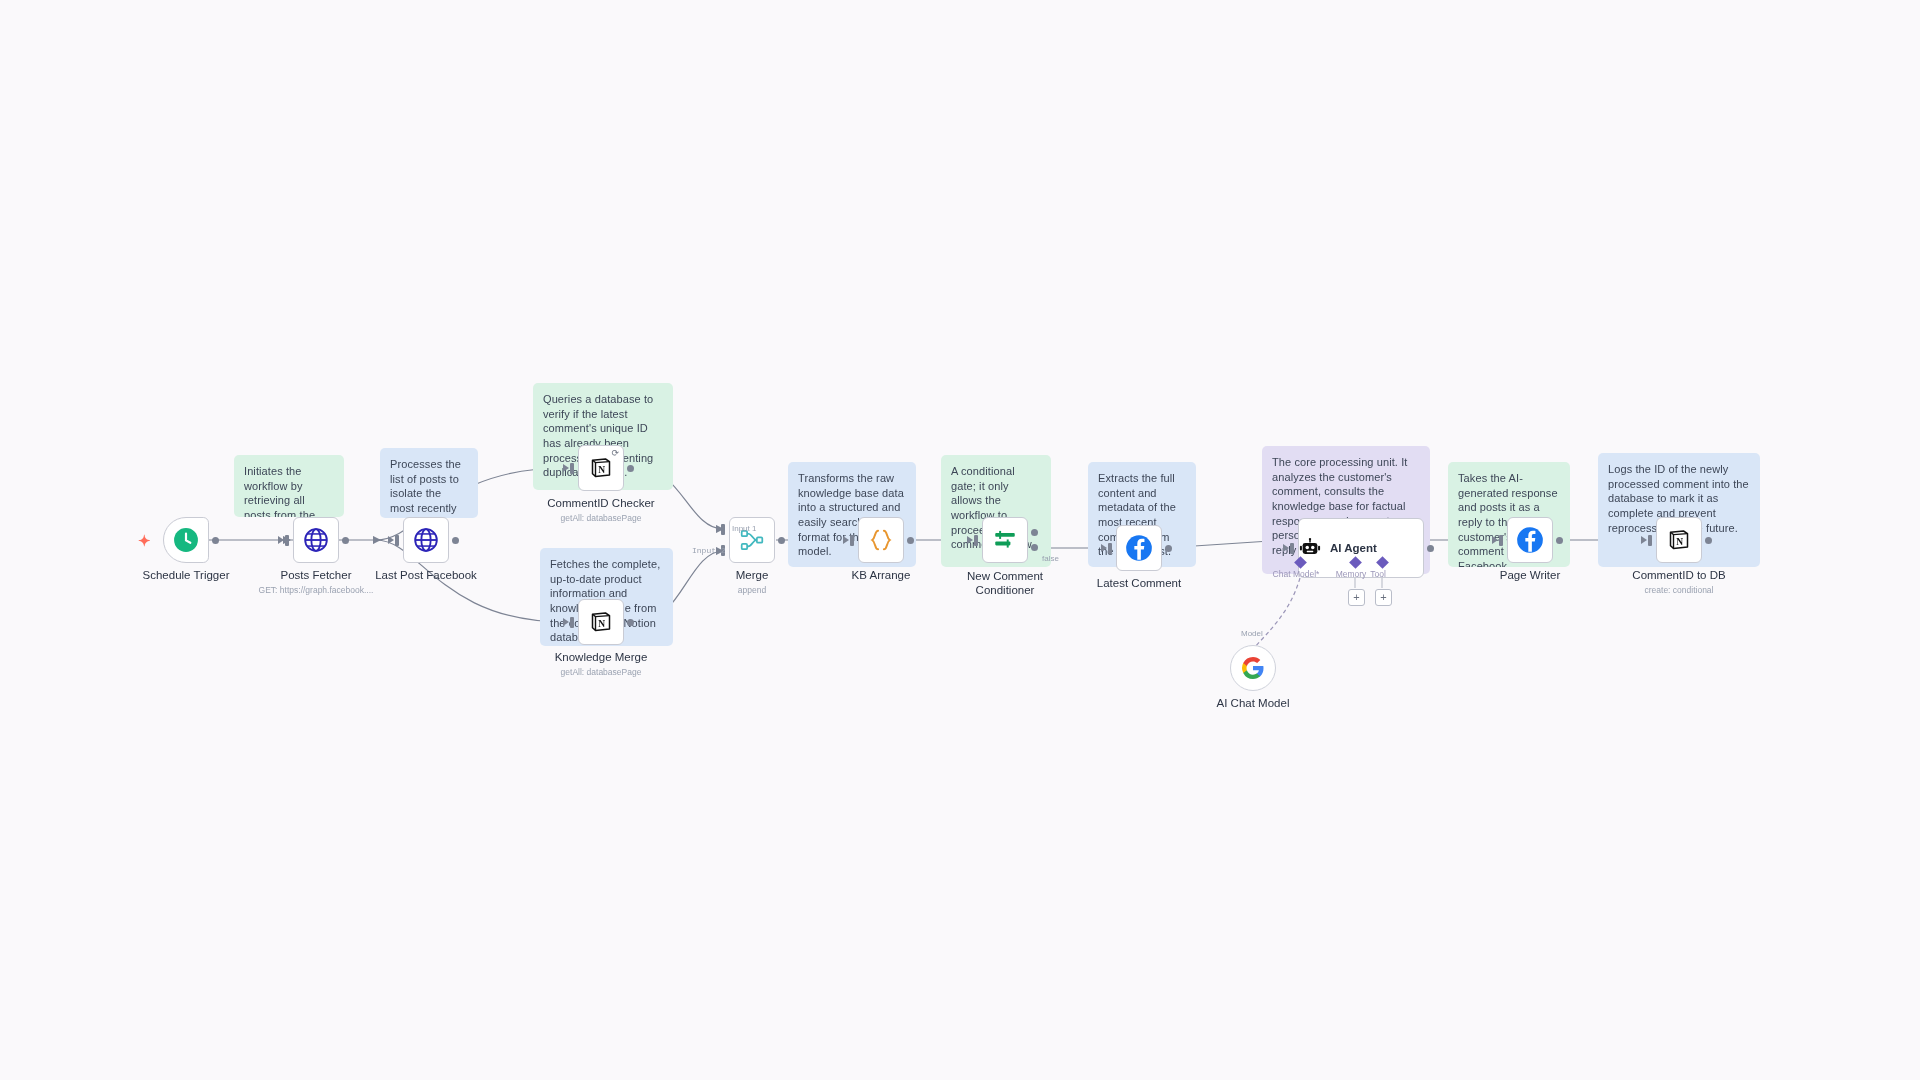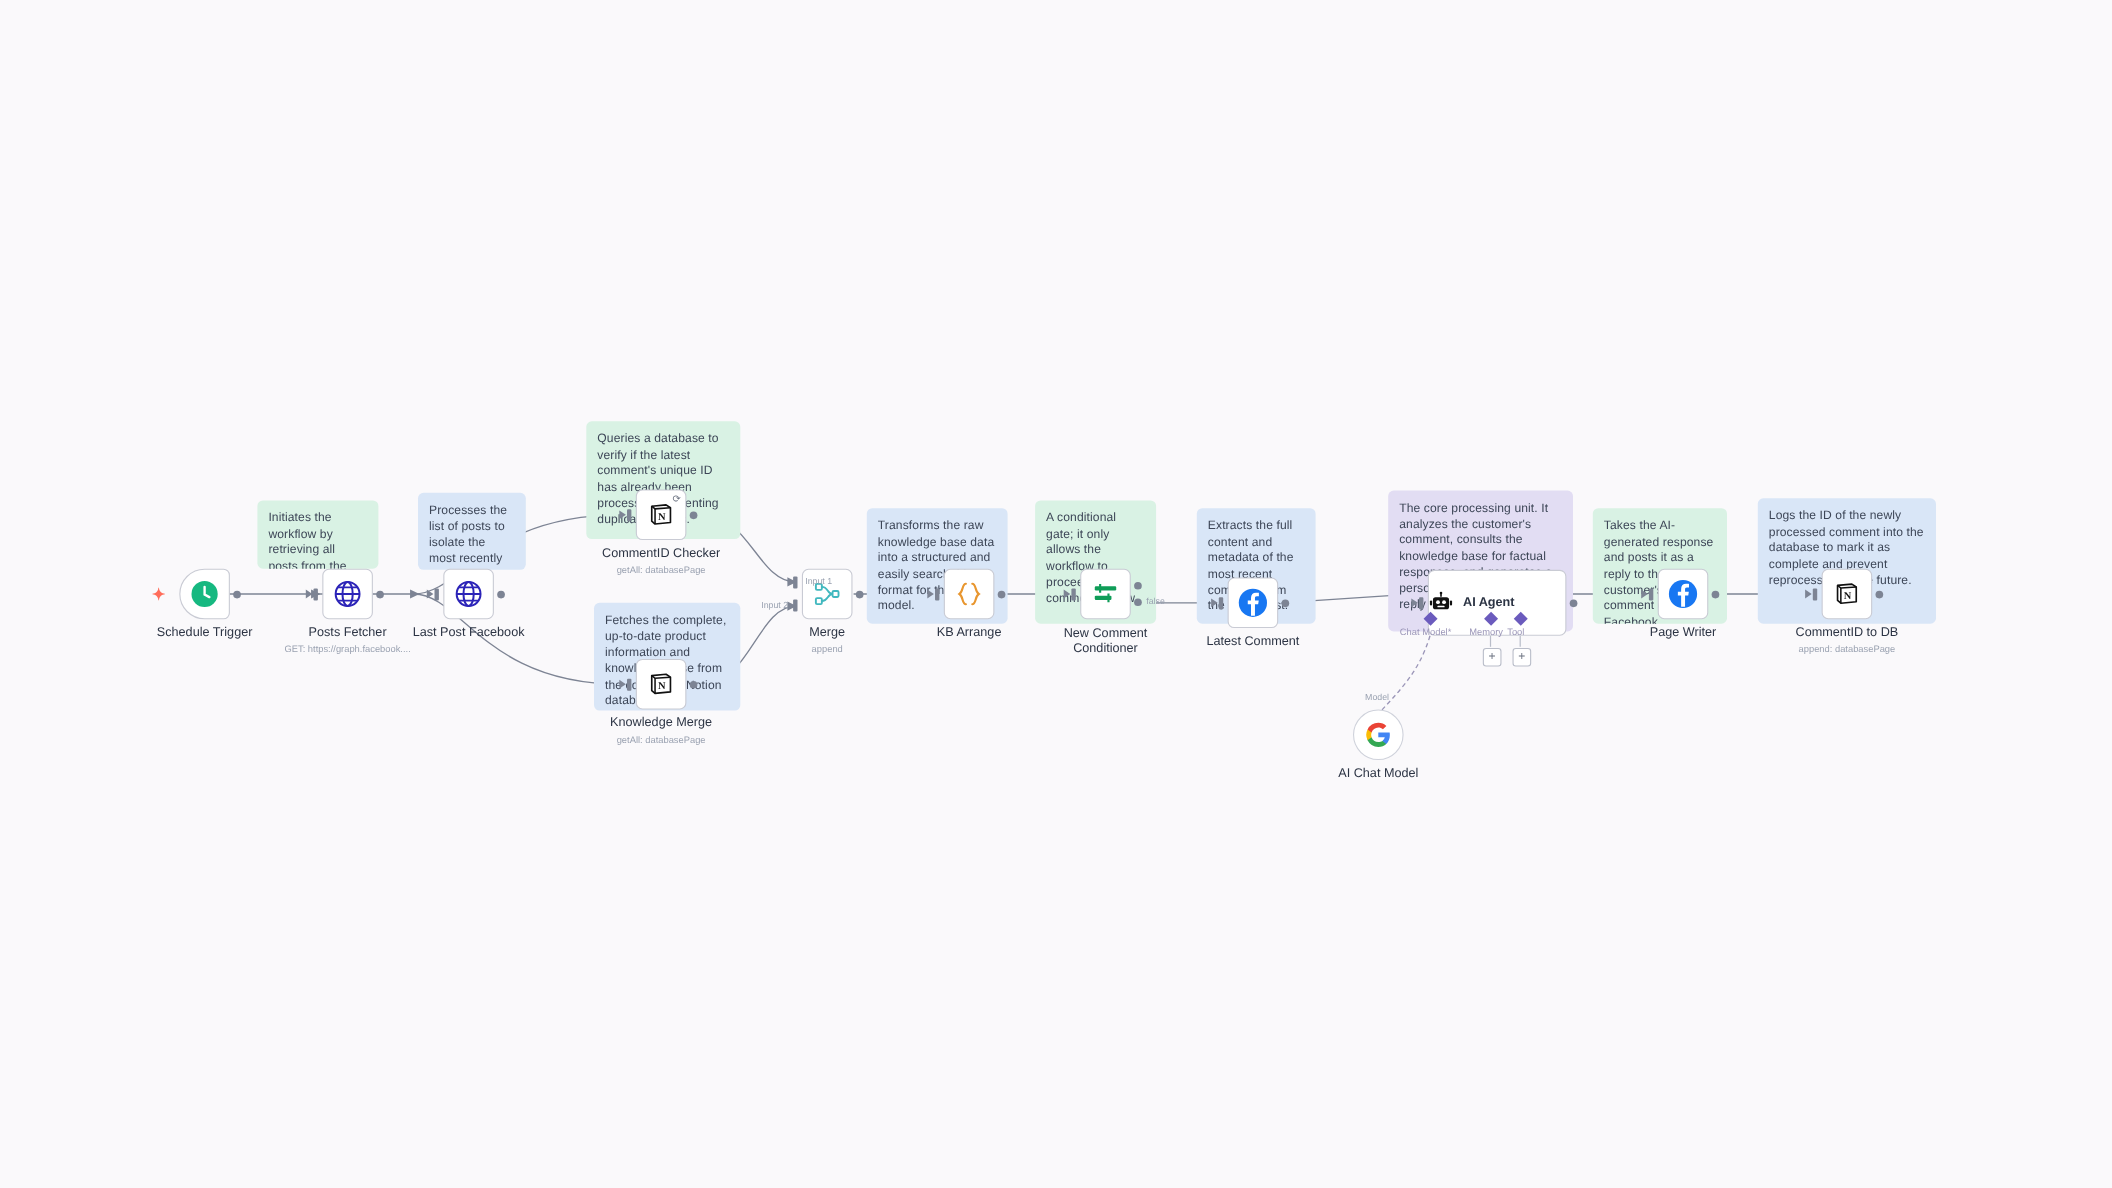--- a/index.html
+++ b/index.html
@@ -293,21 +293,21 @@
         <rect x="16.5" y="9.5" width="5" height="5" rx="1" fill="none" stroke="#41b8bf" stroke-width="1.6"></rect>
         <path d="M7.5 6 C13 6 12 12 16.5 12" fill="none" stroke="#41b8bf" stroke-width="1.6"></path>
         <path d="M7.5 18 C13 18 12 12 16.5 12" fill="none" stroke="#41b8bf" stroke-width="1.6"></path>
       </svg>
       <span class="port out"></span>
     </div>
     <div class="nlabel">Merge</div>
     <div class="nsub">append</div>
   </div>
   <div class="edgelabel" style="left:732px;top:524px;">Input 1</div>
-  <div class="edgelabel" style="left:692px;top:546px;">Input 2</div>
+  <div class="edgelabel" style="left:692px;top:546px;font-family:Liberation Mono, monospace;">Input 2</div>
 
   <div class="node" style="left:858px;top:517px;">
     <div class="nbox">
       <span class="arrowin"></span>
       <span class="port in"></span>
       <svg width="28" height="28" viewBox="0 0 24 24">
         <path d="M9.5 4 C6.5 4 7.5 10 4.5 12 C7.5 14 6.5 20 9.5 20" fill="none" stroke="#e8962f" stroke-width="1.7" stroke-linecap="round"></path>
         <path d="M14.5 4 C17.5 4 16.5 10 19.5 12 C16.5 14 17.5 20 14.5 20" fill="none" stroke="#e8962f" stroke-width="1.7" stroke-linecap="round"></path>
       </svg>
       <span class="port out"></span>
@@ -323,21 +323,21 @@
         <rect x="3" y="5.5" width="18" height="3.6" rx="1" fill="#0f9d58"></rect>
         <rect x="3" y="13.4" width="14" height="3.6" rx="1" fill="#0f9d58"></rect>
         <line x1="7.5" y1="3.6" x2="7.5" y2="11" stroke="#0f9d58" stroke-width="1.8"></line>
         <line x1="14.5" y1="11.5" x2="14.5" y2="19" stroke="#0f9d58" stroke-width="1.8"></line>
       </svg>
       <span class="port out o1"></span>
       <span class="port out o2"></span>
     </div>
     <div class="nlabel two">New Comment Conditioner</div>
   </div>
-  <div class="edgelabel" style="left:1042px;top:542px;">false</div>
+  <div class="edgelabel" style="left:1042px;top:554px;">false</div>
 
   <div class="node" style="left:1116px;top:525px;">
     <div class="nbox">
       <span class="arrowin"></span>
       <span class="port in"></span>
       <svg width="28" height="28" viewBox="0 0 24 24">
         <circle cx="12" cy="12" r="11" fill="#1877f2"></circle>
         <path d="M13.6 22V13.2h2.5l.45-3h-2.95V8.4c0-.88.26-1.48 1.5-1.48h1.57V4.22c-.27-.04-1.2-.12-2.3-.12-2.28 0-3.83 1.4-3.83 3.96v2.16H8v3h2.54V22z" fill="#ffffff"></path>
       </svg>
       <span class="port out"></span>
@@ -411,16 +411,16 @@
       <span class="port in"></span>
       <svg width="24" height="24" viewBox="0 0 24 24">
         <path d="M3.5 4.2 L16.5 3 L20.5 5.6 L20.5 19 L6.5 20.4 L3.5 17.8 Z" fill="#ffffff" stroke="#111111" stroke-width="1.5" stroke-linejoin="round"></path>
         <path d="M3.5 4.2 L6.5 6.6 L20.5 5.6" fill="none" stroke="#111111" stroke-width="1.4"></path>
         <path d="M6.5 6.6 L6.5 20.4" fill="none" stroke="#111111" stroke-width="1.4"></path>
         <text x="12.6" y="16.6" font-family="'Liberation Serif',serif" font-size="9.5" font-weight="700" fill="#111111" text-anchor="middle">N</text>
       </svg>
       <span class="port out"></span>
     </div>
     <div class="nlabel">CommentID to DB</div>
-    <div class="nsub">append: databasePage</div>
+    <div class="nsub">create: conditional</div>
   </div>
 
 </div>
 
 </body></html>

